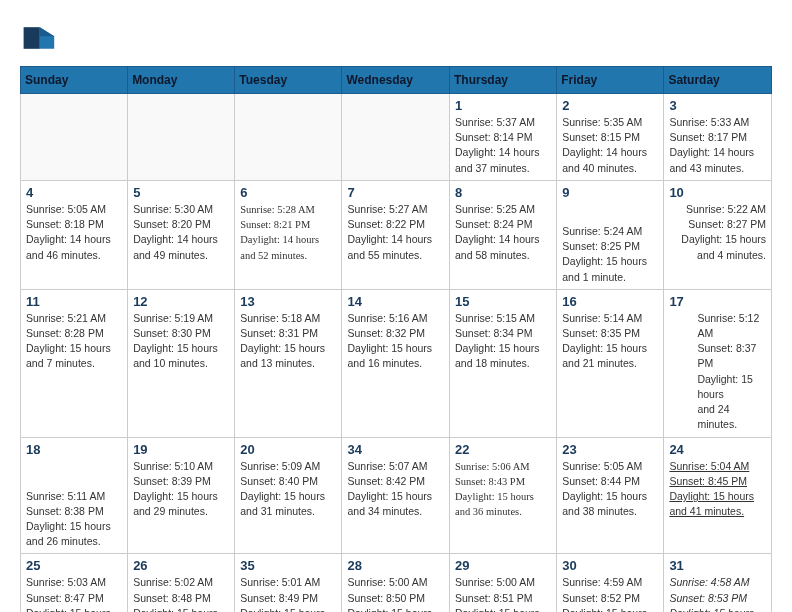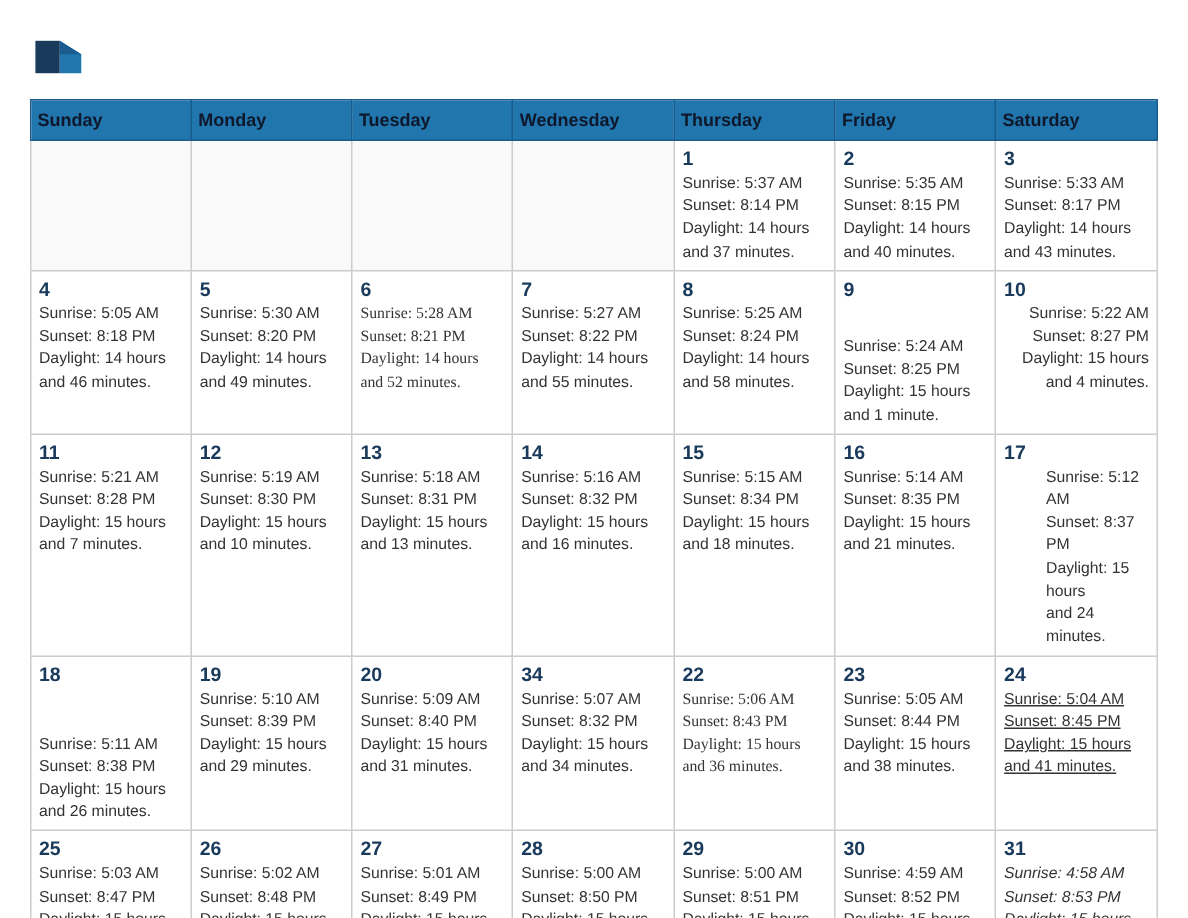--- a/index.html
+++ b/index.html
@@ -263,21 +263,21 @@
         <td>
           <div class="day-number">20</div>
           <div class="day-info" style="white-space: pre-line;">Sunrise: 5:09 AM
 Sunset: 8:40 PM
 Daylight: 15 hours
 and 31 minutes.</div>
         </td>
         <td>
           <div class="day-number">34</div>
           <div class="day-info" style="white-space: pre-line;">Sunrise: 5:07 AM
-Sunset: 8:32 PM
+Sunset: 8:42 PM
 Daylight: 15 hours
 and 34 minutes.</div>
         </td>
         <td>
           <div class="day-number">22</div>
           <div class="day-info" style="white-space: pre-line; font-family: Liberation Serif, serif;">Sunrise: 5:06 AM
 Sunset: 8:43 PM
 Daylight: 15 hours
 and 36 minutes.</div>
         </td>
@@ -305,21 +305,21 @@
 and 43 minutes.</div>
         </td>
         <td>
           <div class="day-number">26</div>
           <div class="day-info" style="white-space: pre-line;">Sunrise: 5:02 AM
 Sunset: 8:48 PM
 Daylight: 15 hours
 and 45 minutes.</div>
         </td>
         <td>
-          <div class="day-number">27</div>
+          <div class="day-number">35</div>
           <div class="day-info" style="white-space: pre-line;">Sunrise: 5:01 AM
 Sunset: 8:49 PM
 Daylight: 15 hours
 and 47 minutes.</div>
         </td>
         <td>
           <div class="day-number">28</div>
           <div class="day-info" style="white-space: pre-line;">Sunrise: 5:00 AM
 Sunset: 8:50 PM
 Daylight: 15 hours

